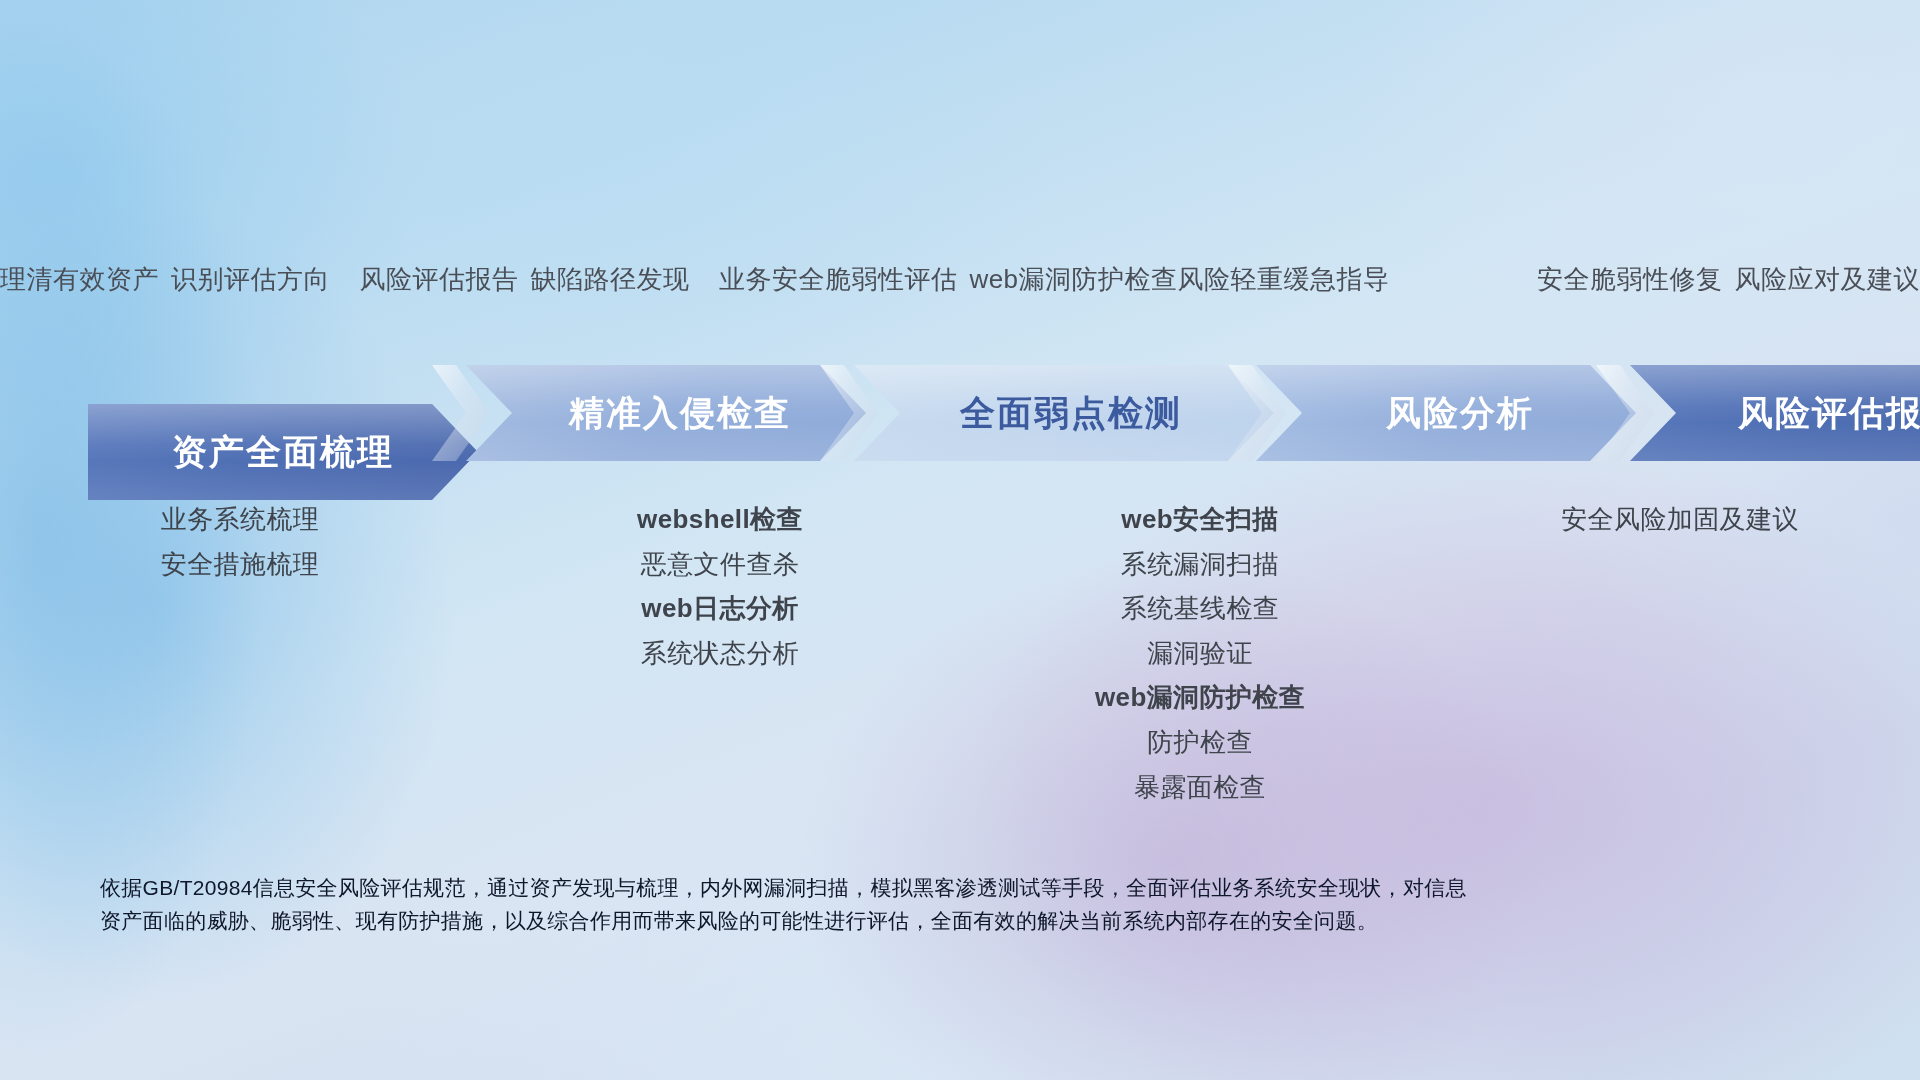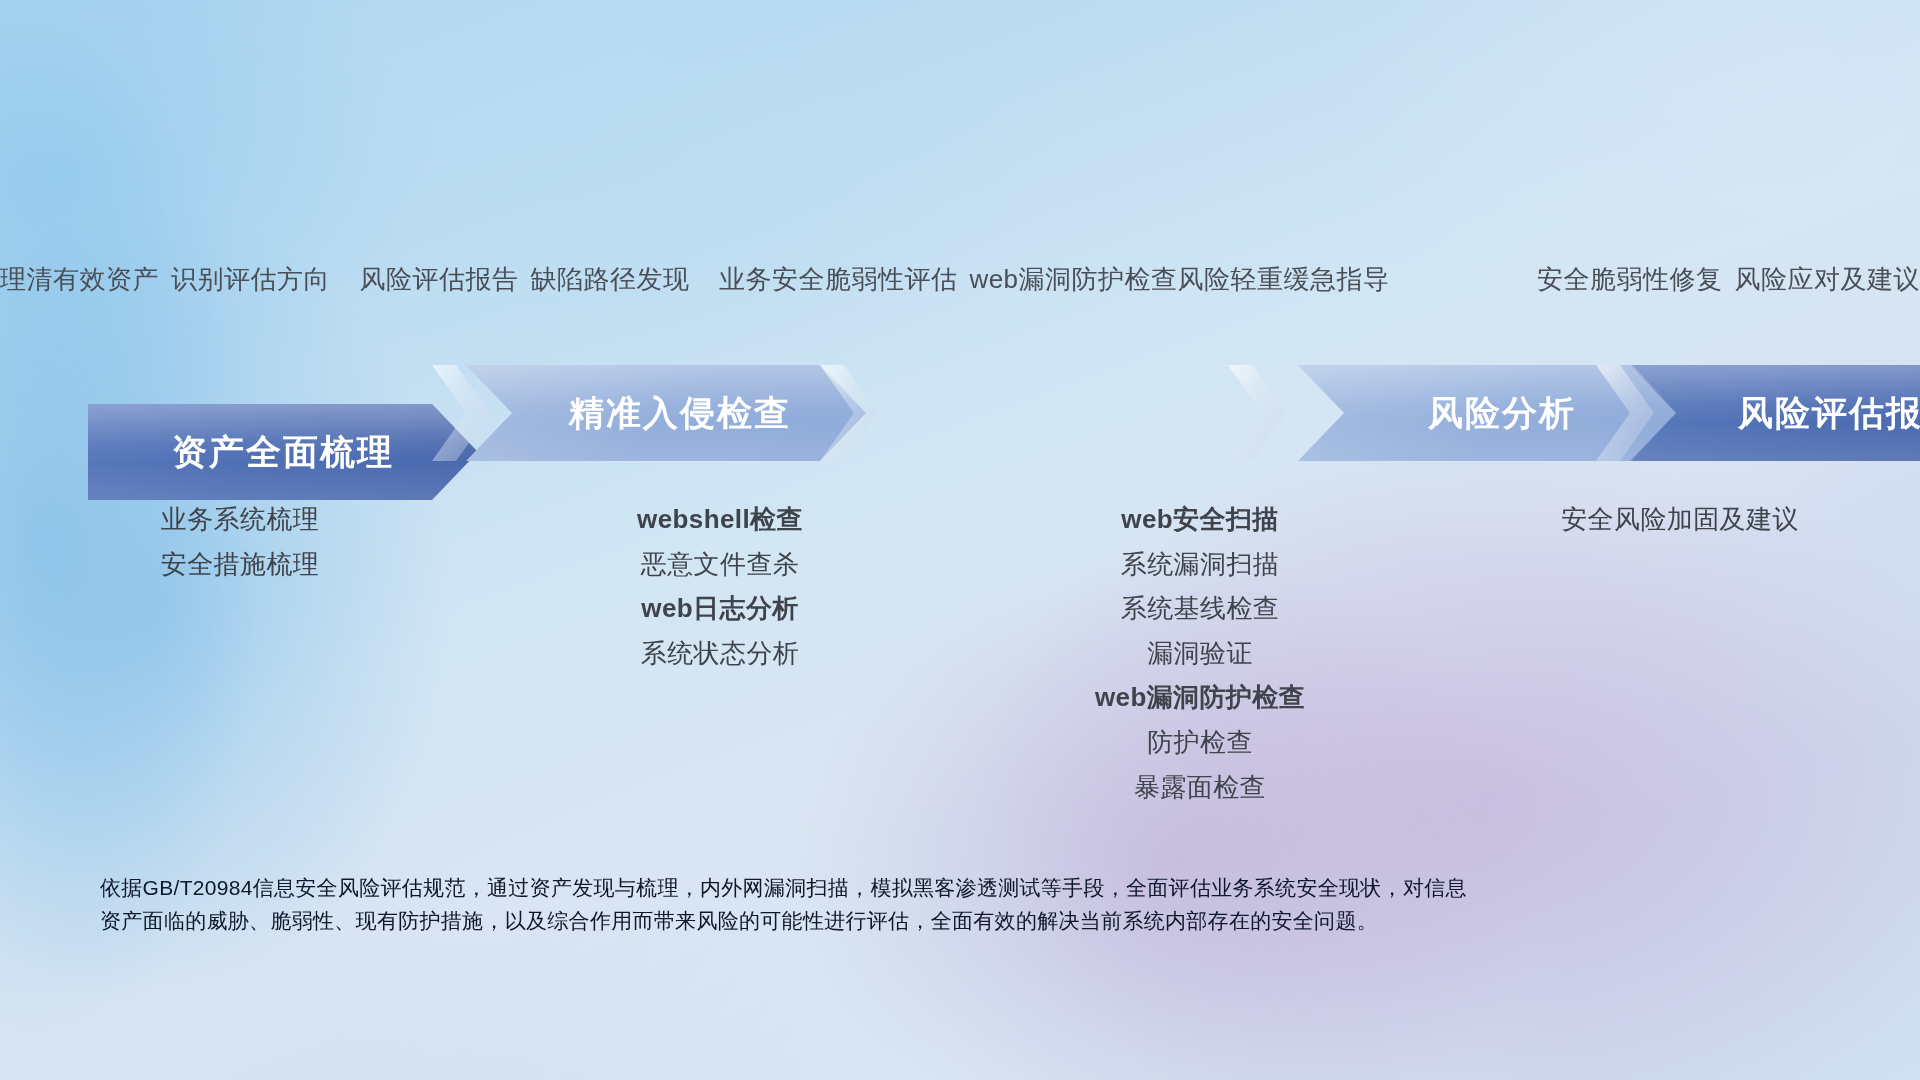--- a/index.html
+++ b/index.html
@@ -104,21 +104,21 @@
     pointer-events: none;
     background: linear-gradient(180deg, rgba(255,255,255,0.30) 0%, rgba(255,255,255,0.05) 42%, rgba(255,255,255,0) 60%, rgba(255,255,255,0.10) 100%);
     -webkit-clip-path: inherit;
     clip-path: inherit;
   }
 
   
   .s1 { left: 0px;    width: 390px; margin-top: 39px; }
   .s2 { left: 378px;  width: 400px; }
   .s3 { left: 766px;  width: 420px; }
-  .s4 { left: 1210px; width: 380px; }
+  .s4 { left: 1168px; width: 380px; }
   .s5 { left: 1542px; width: 418px; }
 
   .s1 .seg-shape, .s1 .seg-glow { clip-path: polygon(0 0, calc(100% - 46px) 0, 100% 50%, calc(100% - 46px) 100%, 0 100%); }
   .s2 .seg-shape, .s2 .seg-glow,
   .s3 .seg-shape, .s3 .seg-glow,
   .s4 .seg-shape, .s4 .seg-glow,
   .s5 .seg-shape, .s5 .seg-glow { clip-path: polygon(0 0, calc(100% - 46px) 0, 100% 50%, calc(100% - 46px) 100%, 0 100%, 46px 50%); }
 
   .s1 .seg-shape { background: linear-gradient(135deg, #5a7abd 0%, #4f6fb4 45%, #4a68ad 100%); }
   .s2 .seg-shape { background: linear-gradient(135deg, #a8bfe2 0%, #93aedb 50%, #8fabd9 100%); }
@@ -223,20 +223,25 @@
     <div class="seg s1">
       <div class="seg-shape"></div>
       <div class="seg-glow"></div>
       <span class="lbl">资产全面梳理</span>
     </div>
     <div class="seg s2">
       <div class="seg-shape"></div>
       <div class="seg-glow"></div>
       <span class="lbl">精准入侵检查</span>
     </div>
+    <div class="seg s3">
+      <div class="seg-shape"></div>
+      <div class="seg-glow"></div>
+      <span class="lbl">全面弱点检测</span>
+    </div>
     <div class="seg s4">
       <div class="seg-shape"></div>
       <div class="seg-glow"></div>
       <span class="lbl">风险分析</span>
     </div>
     <div class="seg s5">
       <div class="seg-shape"></div>
       <div class="seg-glow"></div>
       <span class="lbl">风险评估报告</span>
     </div>

